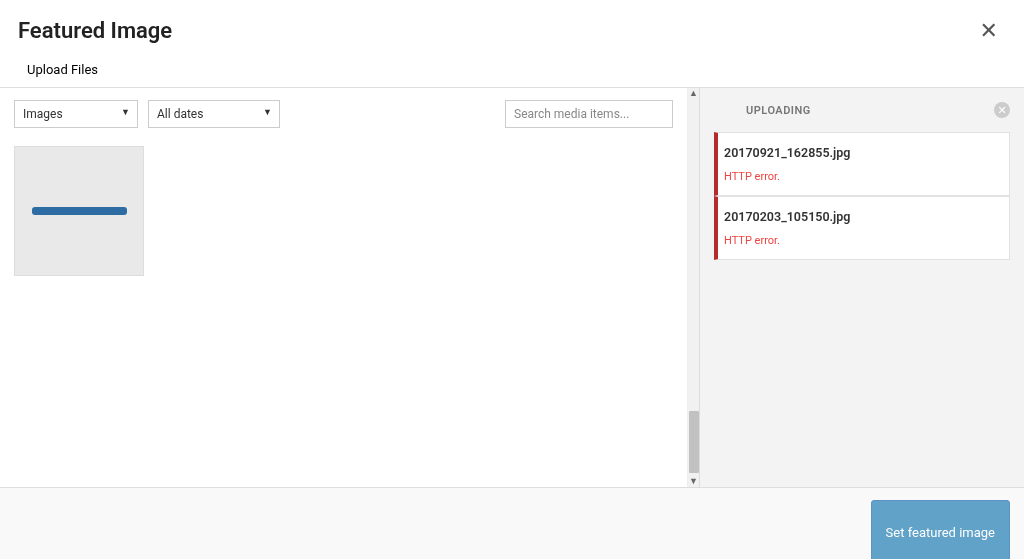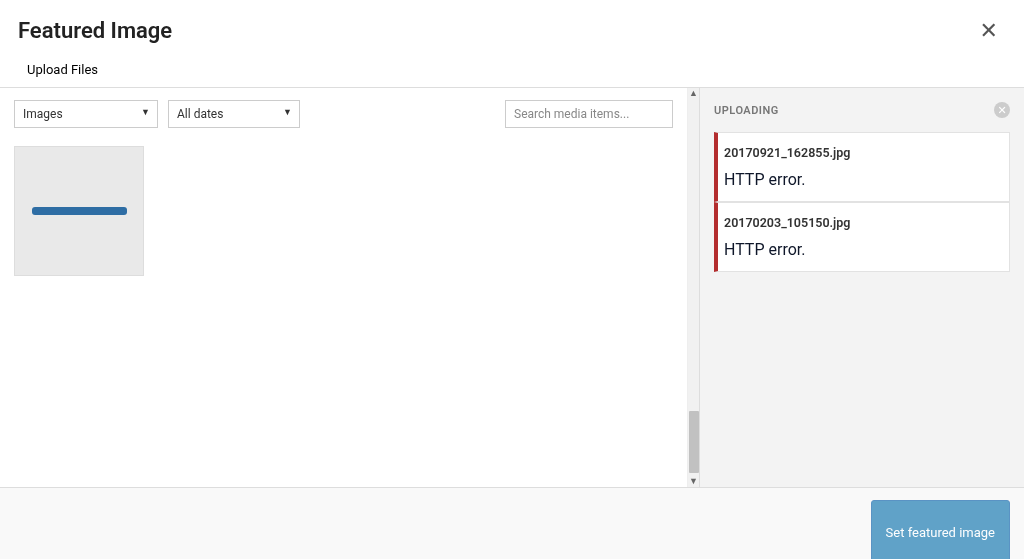--- a/index.html
+++ b/index.html
@@ -18,47 +18,47 @@
 
   .library-area { flex: 1; padding: 12px 14px; position: relative; display:flex; flex-direction:column; }
   .toolbar { display: flex; justify-content: space-between; align-items: center; margin-bottom: 18px; }
   .selects { display: flex; gap: 10px; }
   .select { position: relative; }
   .select select {
     appearance: none; -webkit-appearance: none;
     border: 1px solid #ccc; background: #fff; font-size: 12px; color: #333;
     padding: 5px 28px 5px 8px; height: 28px; cursor: pointer;
   }
-  .select-type select { width: 144px; }
+  .select-type select { width: 124px; }
   .select-date select { width: 132px; }
   .select::after { content: "▼"; position: absolute; right: 8px; top: 7px; font-size: 9px; color: #333; pointer-events: none; }
 
   .search-input { border: 1px solid #ccc; padding: 8px 8px; width: 168px; height: 28px; font-size: 12px; color: #555; }
   .search-input::placeholder { color: #888; }
 
   .thumbs { flex:1; }
   .thumb {
     width: 130px; height: 130px; background: #e9e9e9; border: 1px solid #ddd;
     display: flex; align-items: center; justify-content: center; cursor: pointer;
   }
   .progress-bar { width: 95px; height: 8px; background: #2e6da4; border-radius: 3px; }
 
   .scroll-stub { width: 12px; background: #f1f1f1; display: flex; flex-direction: column; justify-content: space-between; align-items: center; padding: 1px 0; border-left: 1px solid #eee; }
   .scroll-arrow { font-size: 9px; color: #666; cursor: pointer; line-height: 1; }
   .scroll-thumb { width: 10px; height: 62px; background: #c1c1c1; margin-bottom: 2px; border-radius: 1px; }
   .scroll-lower { display:flex; flex-direction:column; align-items:center; gap:2px; }
 
   .sidebar { width: 325px; background: #f3f3f3; border-left: 1px solid #ddd; padding: 14px 14px; }
-  .sidebar-head { display: flex; justify-content: space-between; align-items: center; margin-bottom: 14px; }
+  .sidebar-head { display: flex; justify-content: space-between; align-items: center; margin-bottom: 14px; margin-left: 32px; }
   .sidebar-title { font-size: 11px; letter-spacing: 0.5px; color: #777; font-weight: 600; }
   .dismiss-icon { width: 16px; height: 16px; border-radius: 50%; background: #ccc; color: #fff; display:flex; align-items:center; justify-content:center; font-size:11px; cursor:pointer; line-height:1; }
 
   .upload-item { background: #fff; border: 1px solid #e2e2e2; border-left: 4px solid #b32d2e; padding: 12px 6px; margin-bottom: 0; }
   .upload-filename { font-size: 12.5px; font-weight: 600; color: #333; margin-bottom: 10px; word-break: break-all; }
-  .upload-error { font-size: 16px; color: #0f172a; }
+  .upload-error { font-size: 11px; color: #ef4444; }
 
   .footer { border-top: 1px solid #ddd; padding: 12px 14px; display: flex; justify-content: flex-end; background: #f9f9f9; }
   .set-btn {
     background: #3b8dbd; opacity: 0.8; color: #fff; border: 1px solid #337ab7;
     padding: 24px 14px; font-size: 13px; border-radius: 3px; cursor: pointer;
   }
 </style>
 </head>
 <body>
 

